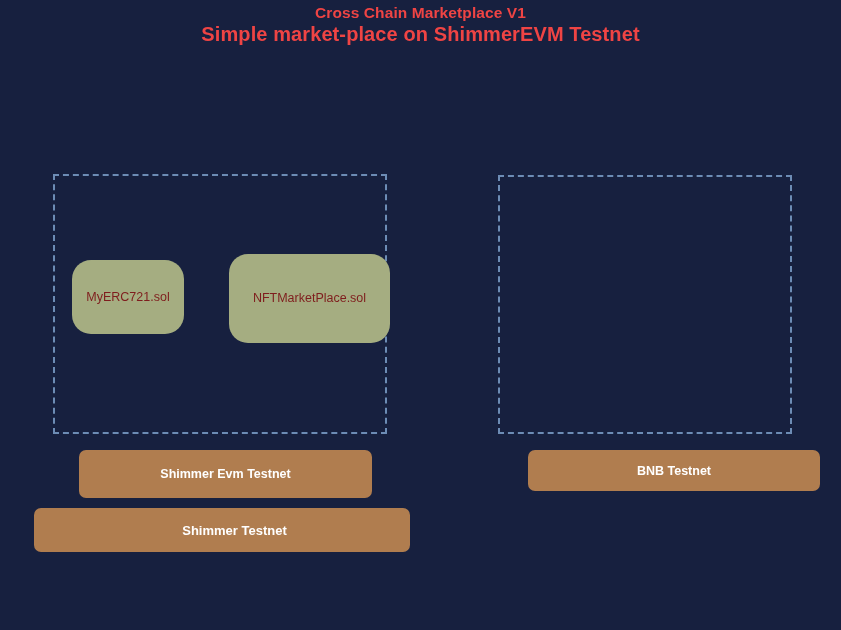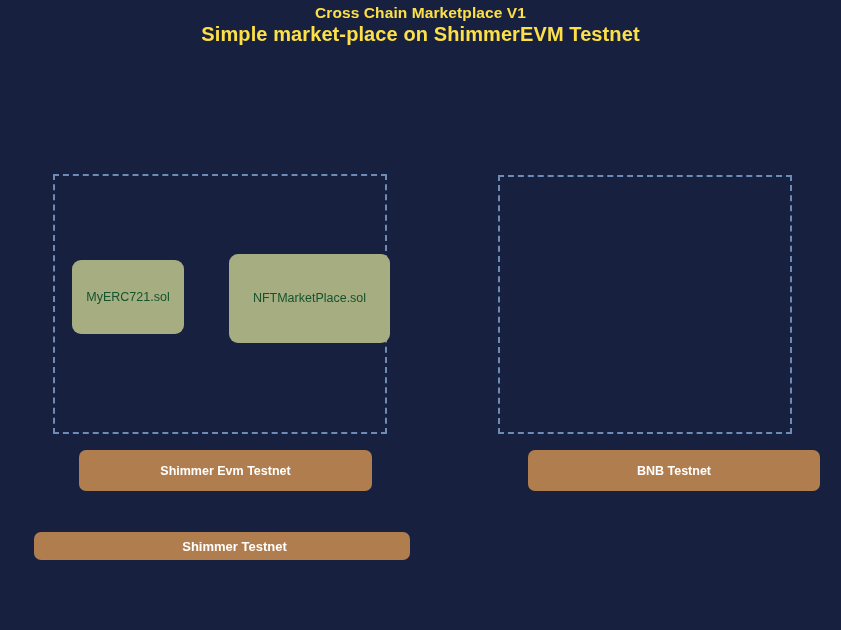--- a/index.html
+++ b/index.html
@@ -26,21 +26,21 @@
   .header {
     position: absolute;
     left: 0;
     top: 0;
     width: 841px;
     text-align: center;
     padding-top: 3px;
     box-sizing: border-box;
   }
   .title-line {
-    color: #fde047;
+    color: #ef4444;
     font-weight: bold;
     font-size: 15.5px;
     line-height: 20px;
     letter-spacing: 0.1px;
     white-space: nowrap;
   }
   .title-line.sub {
     font-size: 20px;
     line-height: 22px;
   }
@@ -62,22 +62,22 @@
     left: 498px;
     top: 175px;
     width: 294px;
     height: 259px;
   }
 
   
   .contract-node {
     position: absolute;
     background: #a5ad81;
-    border-radius: 9px;
-    color: #14532d;
+    border-radius: 19px;
+    color: #7f1d1d;
     font-size: 12.5px;
     display: flex;
     align-items: center;
     justify-content: center;
     box-sizing: border-box;
     text-align: center;
     line-height: 1.2;
   }
   #contract-myerc721 {
     left: 72px;
@@ -107,33 +107,33 @@
     justify-content: center;
     box-sizing: border-box;
     cursor: pointer;
     padding: 0;
     font-family: "Liberation Sans", sans-serif;
   }
   #network-shimmer-evm-testnet {
     left: 79px;
     top: 450px;
     width: 293px;
-    height: 41px;
+    height: 48px;
   }
   #network-bnb-testnet {
     left: 528px;
     top: 450px;
     width: 292px;
     height: 41px;
   }
   #network-shimmer-testnet {
     left: 34px;
-    top: 532px;
+    top: 508px;
     width: 376px;
-    height: 28px;
+    height: 44px;
     font-size: 13px;
     padding-left: 25px;
   }
 </style>
 </head>
 <body>
 
 <div id="stage">
 
   <div class="header">

